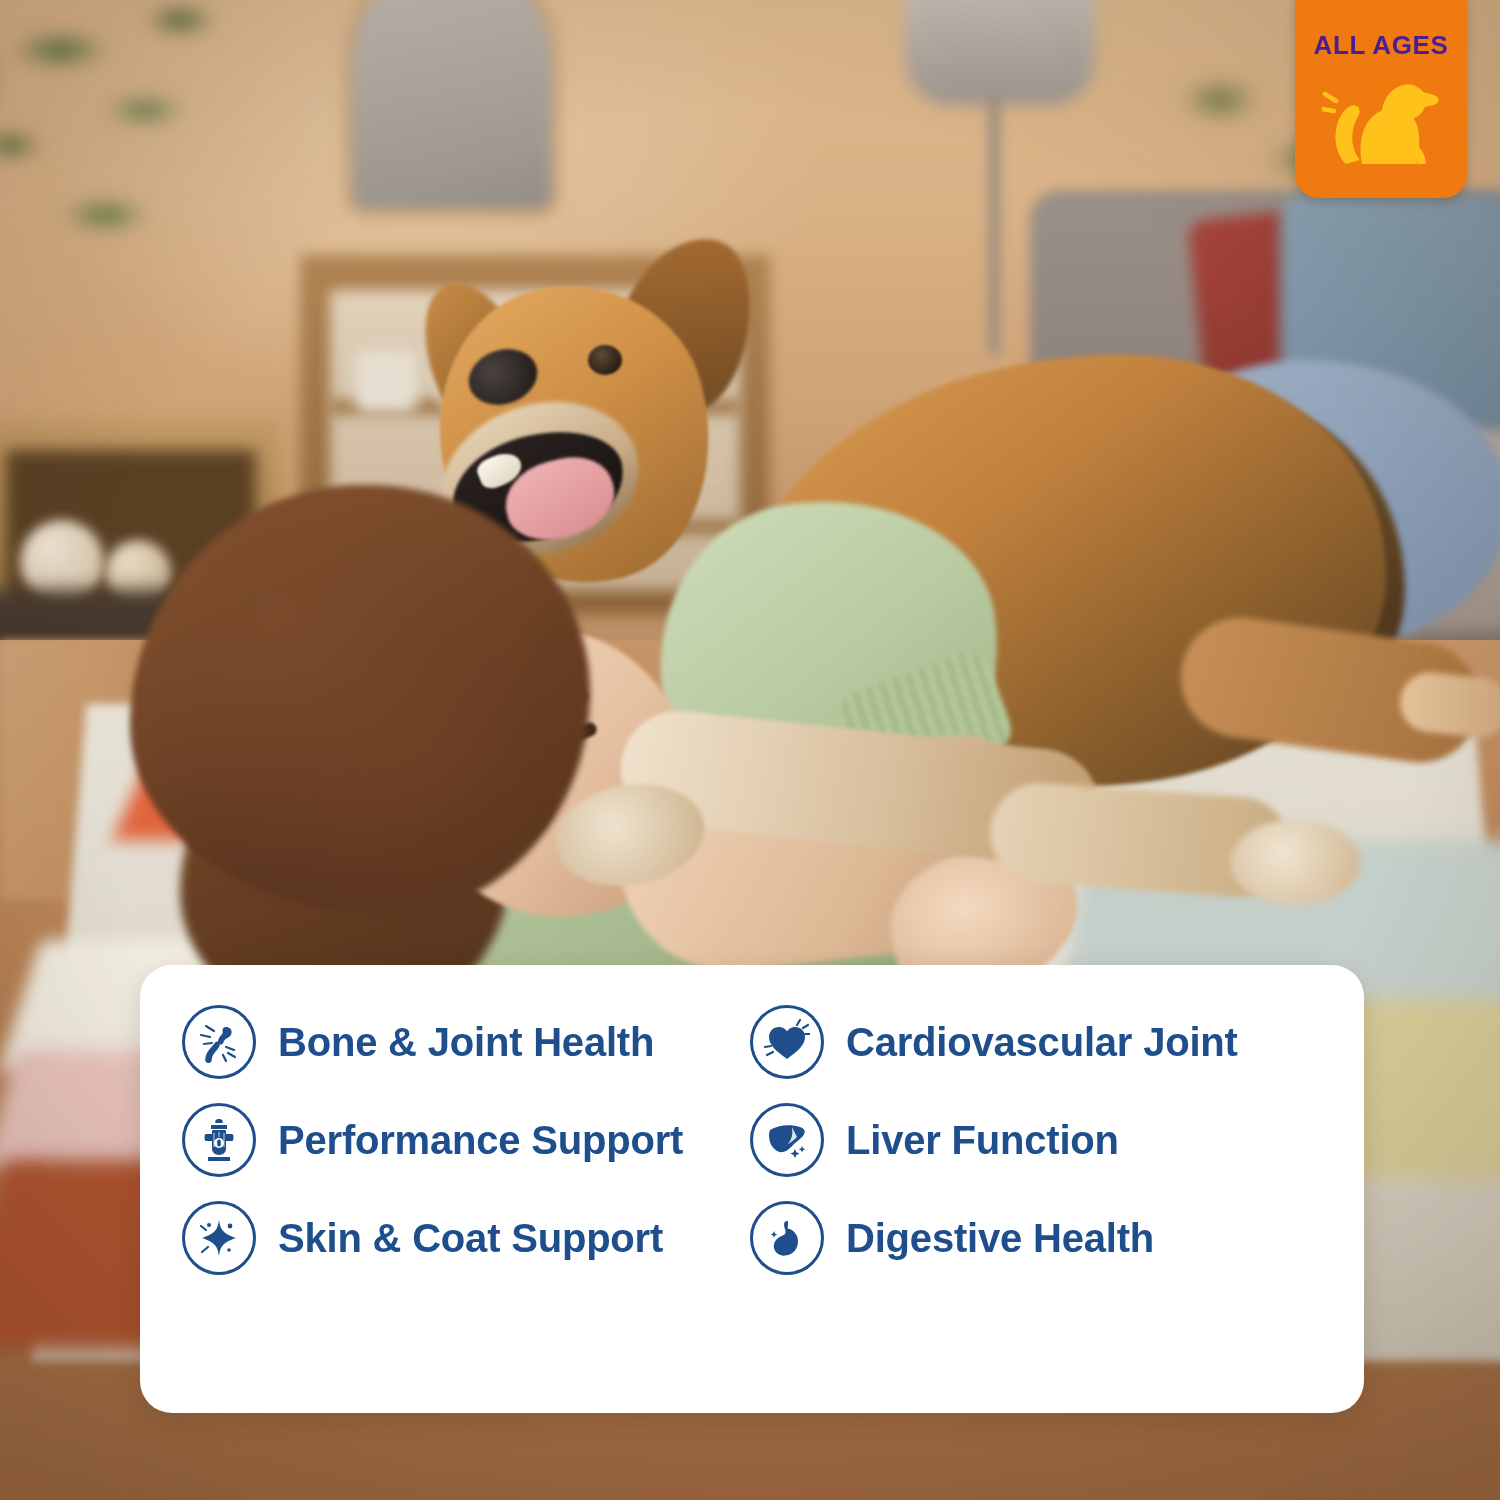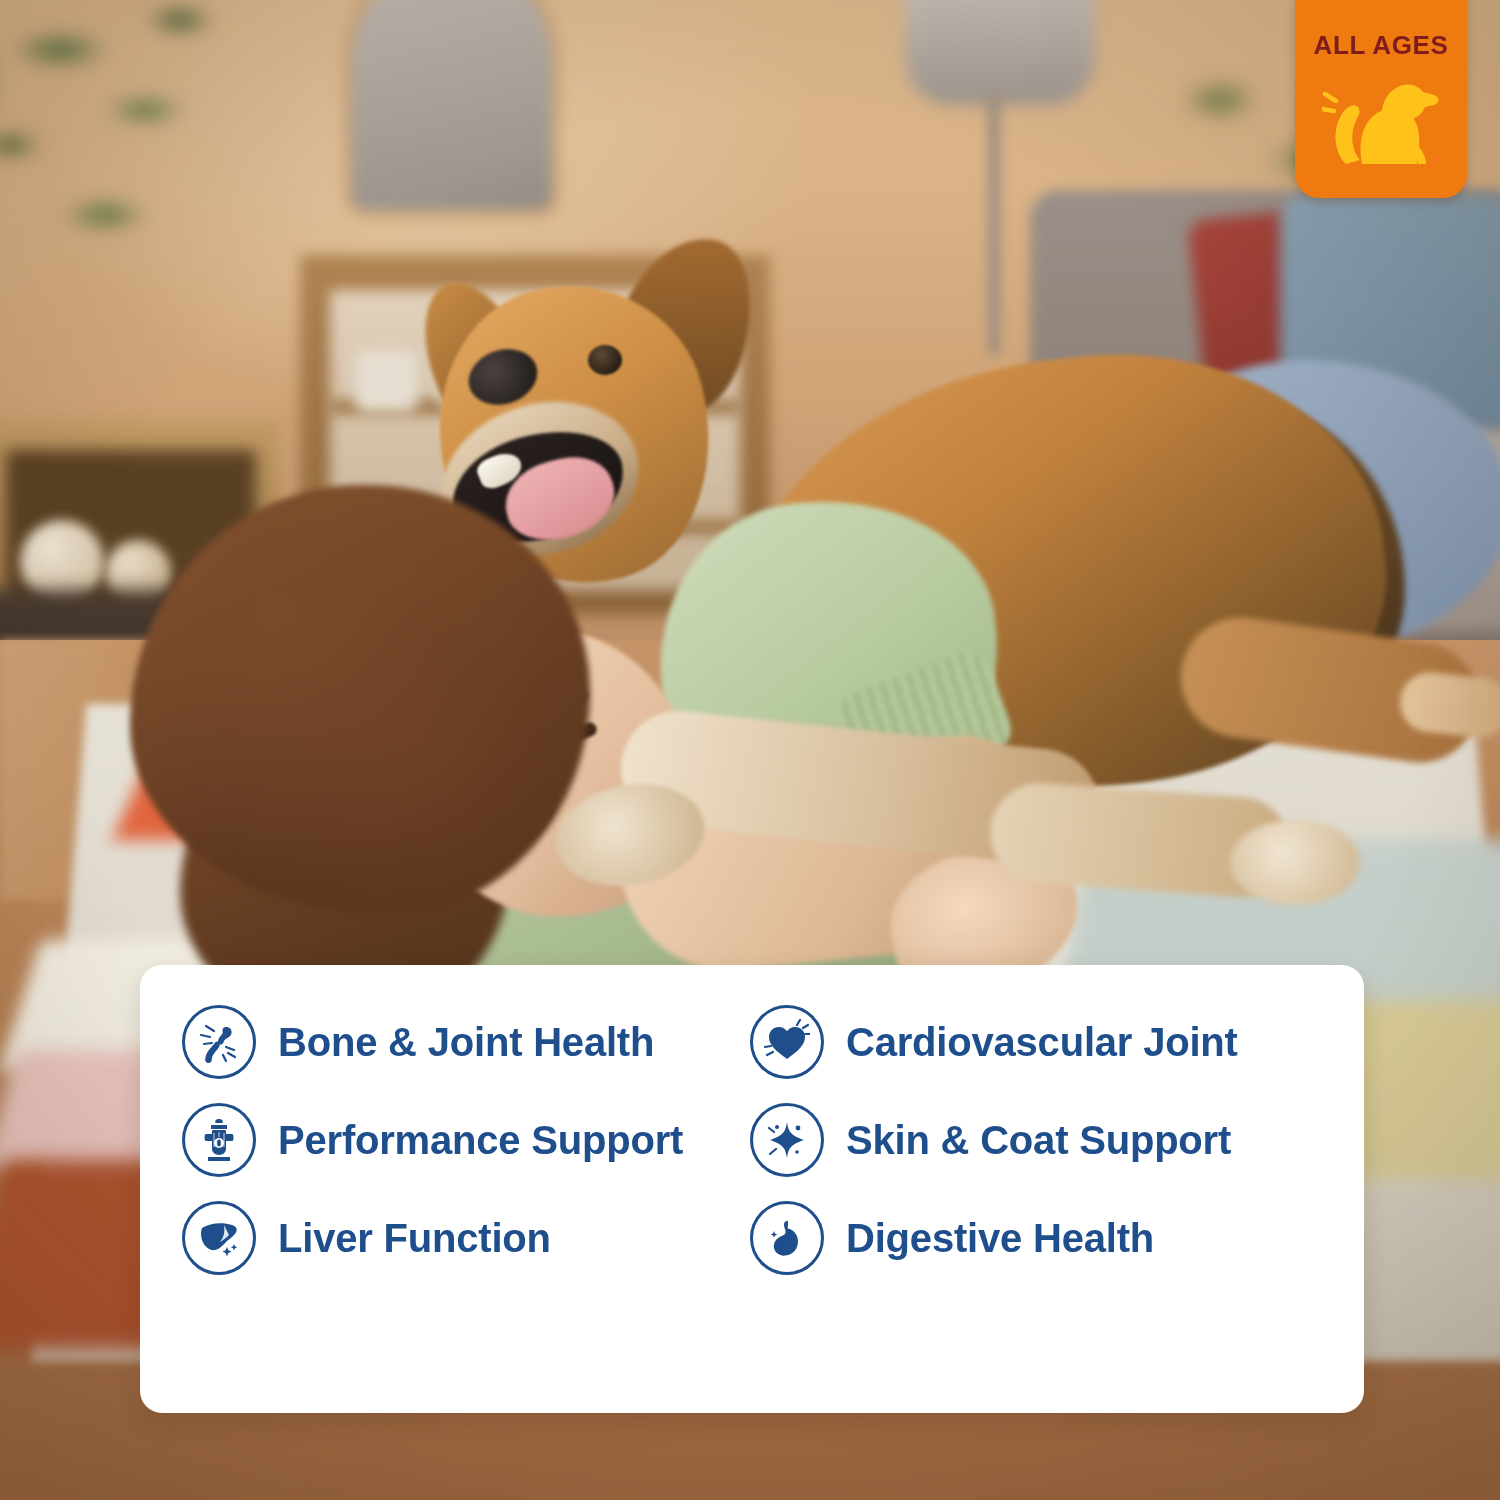--- a/index.html
+++ b/index.html
@@ -364,33 +364,33 @@
   
   .badge{
     position:absolute;left:1295px;top:-8px;width:172px;height:206px;
     background:#ee7a10;
     border-radius:10px 10px 24px 24px;
     box-shadow:0 3px 10px rgba(60,30,0,.25);
     display:flex;flex-direction:column;align-items:center;
   }
   .badge-label{
     margin-top:38px;
-    color:#7f1d1d;
+    color:#4c1d95;
     font-size:26px;
     font-weight:700;
     letter-spacing:.6px;
     font-family:"Liberation Sans", sans-serif;
   }
   .badge-dog{margin-top:4px;}
 
   
   .card{
     position:absolute;left:140px;top:965px;width:1224px;height:448px;
     background:#ffffff;
-    border-radius:22px;
+    border-radius:32px;
     box-shadow:0 8px 26px rgba(60,30,10,.16);
     padding:0;
     box-sizing:border-box;
   }
   .grid{
     position:absolute;left:0;top:0;width:100%;height:100%;
     display:grid;
     grid-template-columns:1fr 1fr;
     grid-template-rows:repeat(4,1fr);
     column-gap:0px;
@@ -584,53 +584,53 @@
             </g>
           </svg>
         </div>
         <div class="lbl">Performance Support</div>
       </div>
 
       <div class="item">
         <div class="ico">
           <svg width="46" height="46" viewBox="0 0 46 46">
             <g fill="#1e4e8c">
+              <path d="M6 13 C14 8 26 7 36 10 C41 11.5 42 15 39 19 C36 22.5 33 24 30 27 C27 30 24 34 19 35 C13 36 8 31 6 25 C4.8 21 4.6 16.5 6 13 Z"></path>
+              <path d="M28 10 C29 17 28 22 24 27 C26 26 30 23 33 20" fill="#ffffff" opacity=".85"></path>
+              <path d="M31 32 L32.4 35.2 L35.6 36.6 L32.4 38 L31 41.2 L29.6 38 L26.4 36.6 L29.6 35.2 Z"></path>
+              <path d="M38 29 L39 31.2 L41.2 32.2 L39 33.2 L38 35.4 L37 33.2 L34.8 32.2 L37 31.2 Z"></path>
+            </g>
+          </svg>
+        </div>
+        <div class="lbl">Liver Function</div>
+      </div>
+
+      <div class="item">
+        <div class="ico">
+          <svg width="46" height="46" viewBox="0 0 46 46">
+            <g fill="#1e4e8c">
               <path d="M23 5 C24.5 15 27 18.5 40 23 C27 27.5 24.5 31 23 41 C21.5 31 19 27.5 6 23 C19 18.5 21.5 15 23 5 Z"></path>
               <circle cx="13" cy="10" r="2"></circle>
               <circle cx="34" cy="11" r="2.4"></circle>
               <circle cx="33" cy="35" r="1.8"></circle>
               <g stroke="#1e4e8c" stroke-width="2.2" stroke-linecap="round" fill="none">
                 <path d="M10 15 L5 11"></path>
                 <path d="M12 32 L6 37"></path>
                 <path d="M9 23 L3 23" opacity="0"></path>
               </g>
             </g>
           </svg>
         </div>
         <div class="lbl">Skin &amp; Coat Support</div>
       </div>
 
       <div class="item">
         <div class="ico">
           <svg width="46" height="46" viewBox="0 0 46 46">
             <g fill="#1e4e8c">
-              <path d="M6 13 C14 8 26 7 36 10 C41 11.5 42 15 39 19 C36 22.5 33 24 30 27 C27 30 24 34 19 35 C13 36 8 31 6 25 C4.8 21 4.6 16.5 6 13 Z"></path>
-              <path d="M28 10 C29 17 28 22 24 27 C26 26 30 23 33 20" fill="#ffffff" opacity=".85"></path>
-              <path d="M31 32 L32.4 35.2 L35.6 36.6 L32.4 38 L31 41.2 L29.6 38 L26.4 36.6 L29.6 35.2 Z"></path>
-              <path d="M38 29 L39 31.2 L41.2 32.2 L39 33.2 L38 35.4 L37 33.2 L34.8 32.2 L37 31.2 Z"></path>
-            </g>
-          </svg>
-        </div>
-        <div class="lbl">Liver Function</div>
-      </div>
-
-      <div class="item">
-        <div class="ico">
-          <svg width="46" height="46" viewBox="0 0 46 46">
-            <g fill="#1e4e8c">
               <path d="M23 6 C21 6 20 7.6 20 9.6 C20 13 21.6 14.6 21.6 17 C21.6 19 20 20 17.6 21 C12 23.4 9 28 10 33 C10.8 37.4 15 40.6 20.4 40.6 C28 40.6 34 34.6 34 26.6 C34 20 29.6 14.6 23.6 13.6 C23.8 12 24 10.6 24 9.4 C24 7.6 24.6 6 23 6 Z"></path>
               <path d="M13 33 C13 36 16 38.6 20 38.6" stroke="#1e4e8c" stroke-width="3.6" fill="none" stroke-linecap="round"></path>
               <path d="M10 16 L11 18.4 L13.4 19.4 L11 20.4 L10 22.8 L9 20.4 L6.6 19.4 L9 18.4 Z"></path>
               <path d="M14 24 L14.8 25.8 L16.6 26.6 L14.8 27.4 L14 29.2 L13.2 27.4 L11.4 26.6 L13.2 25.8 Z"></path>
             </g>
           </svg>
         </div>
         <div class="lbl">Digestive Health</div>
       </div>
 

